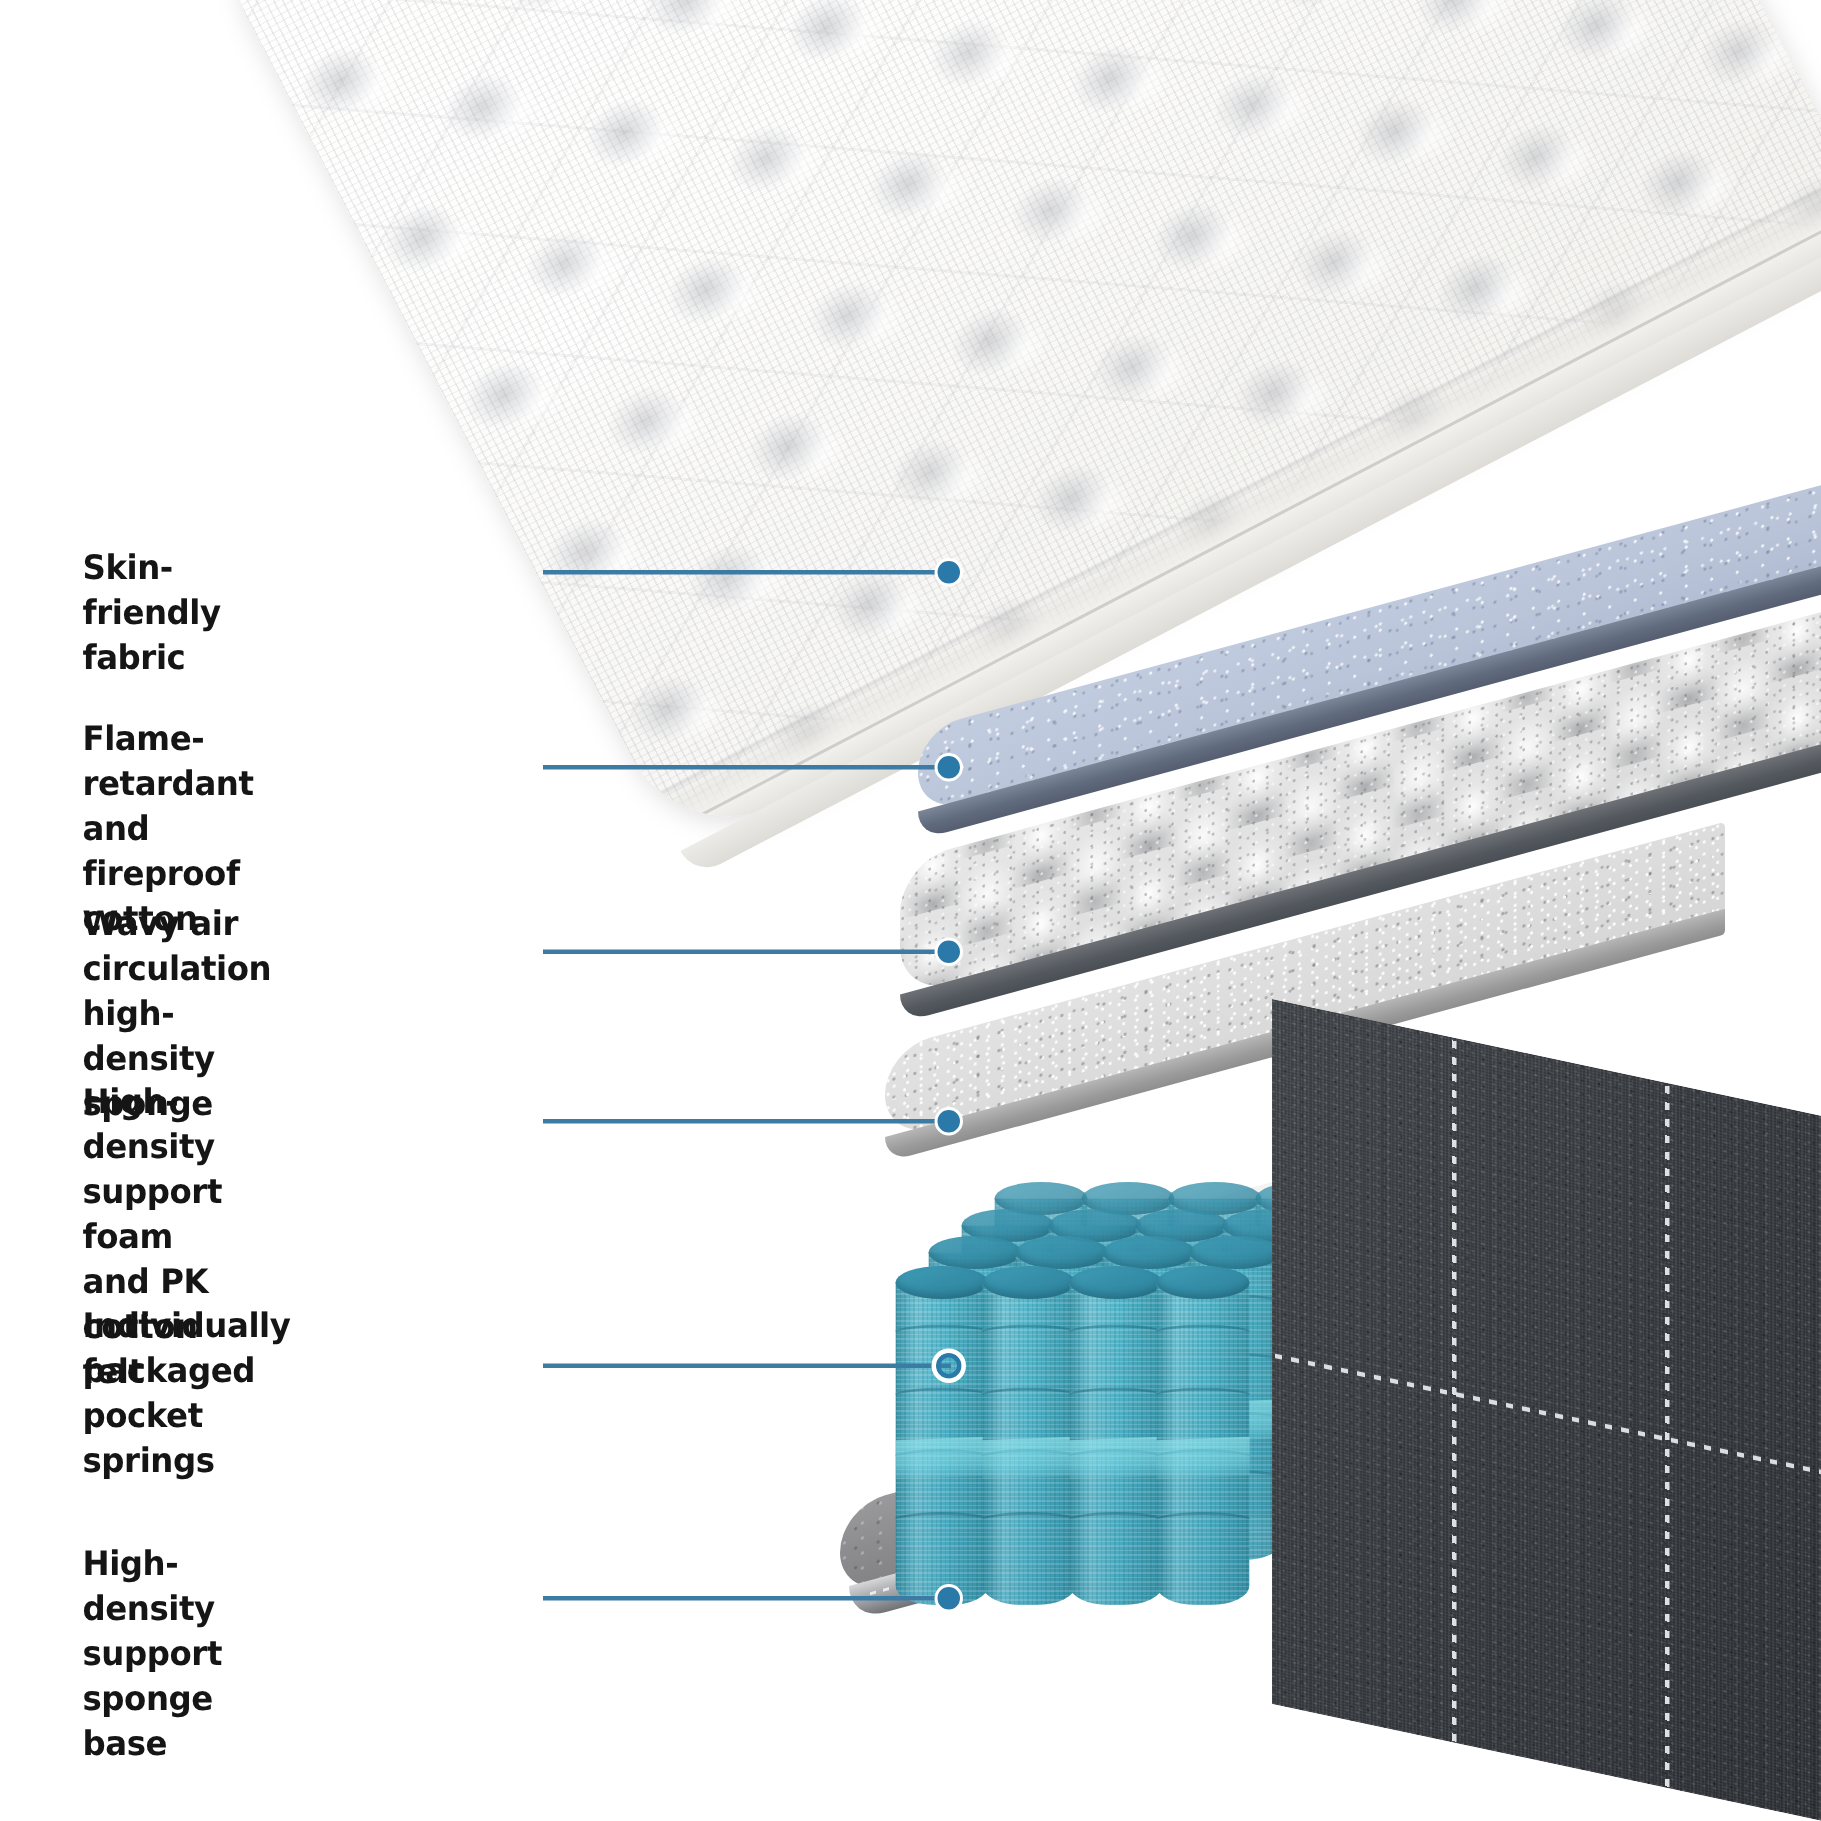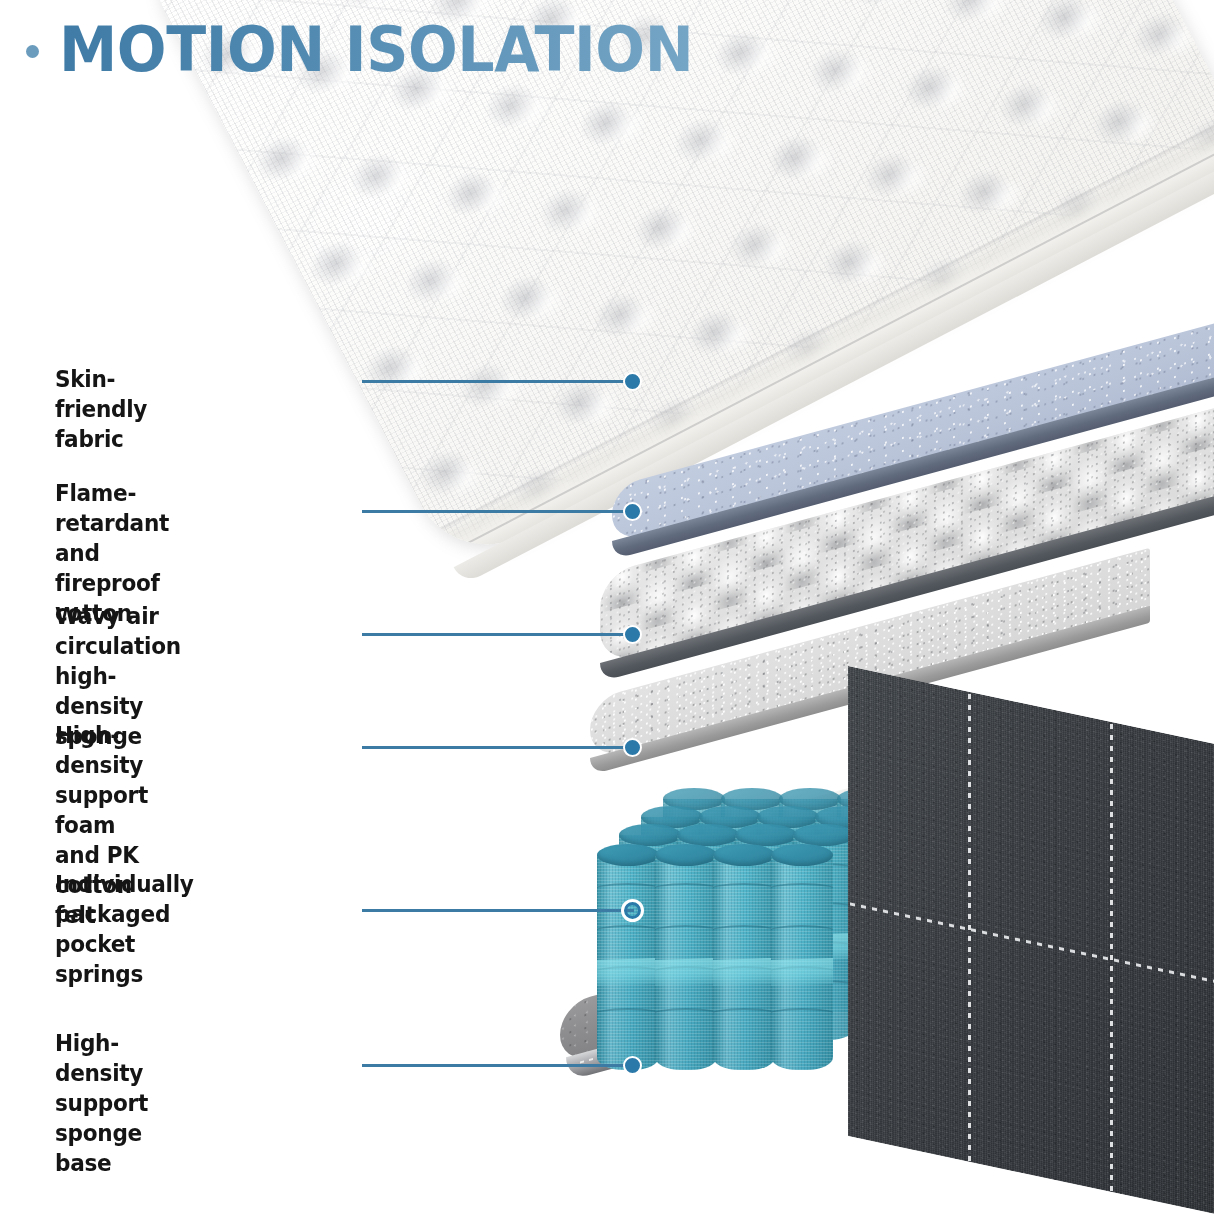--- a/index.html
+++ b/index.html
@@ -656,24 +656,20 @@
     <div class="noise"></div>
     <div class="stitch-v" style="left:120px"></div>
     <div class="stitch-v" style="left:262px"></div>
 
     <div class="stitch-h" style="top:236px"></div>
   </div>
 
 </div>
 
 <div id="headline">
-  <div class="headline-row">
-    <span class="headline-bullet"></span>
-    <span class="headline-text">MOTION ISOLATION</span>
-  </div>
 </div>
 
 <div class="callout">
   <div class="callout-text" style="left:55px; top:365px;">Skin-friendly fabric</div>
   <div class="leader-line" style="left:362px; top:380px; width:272px;"></div>
   <div class="leader-dot" style="left:623px; top:372px;"></div>
 </div>
 
 <div class="callout">
   <div class="callout-text" style="left:55px; top:479px;">Flame-retardant and

